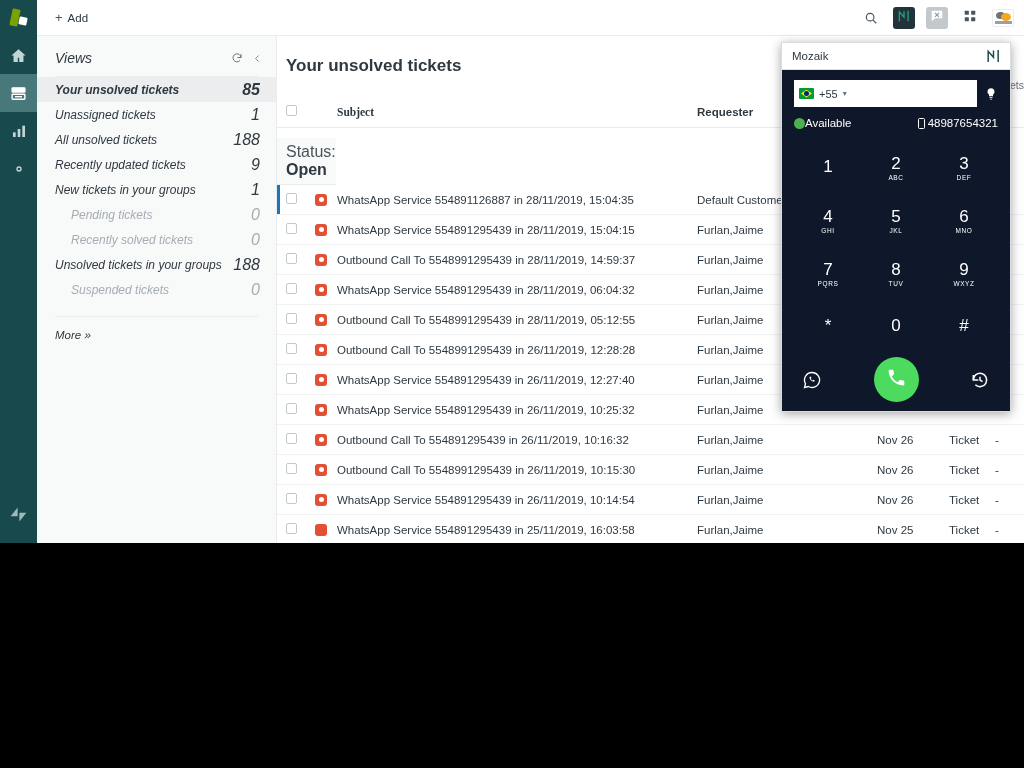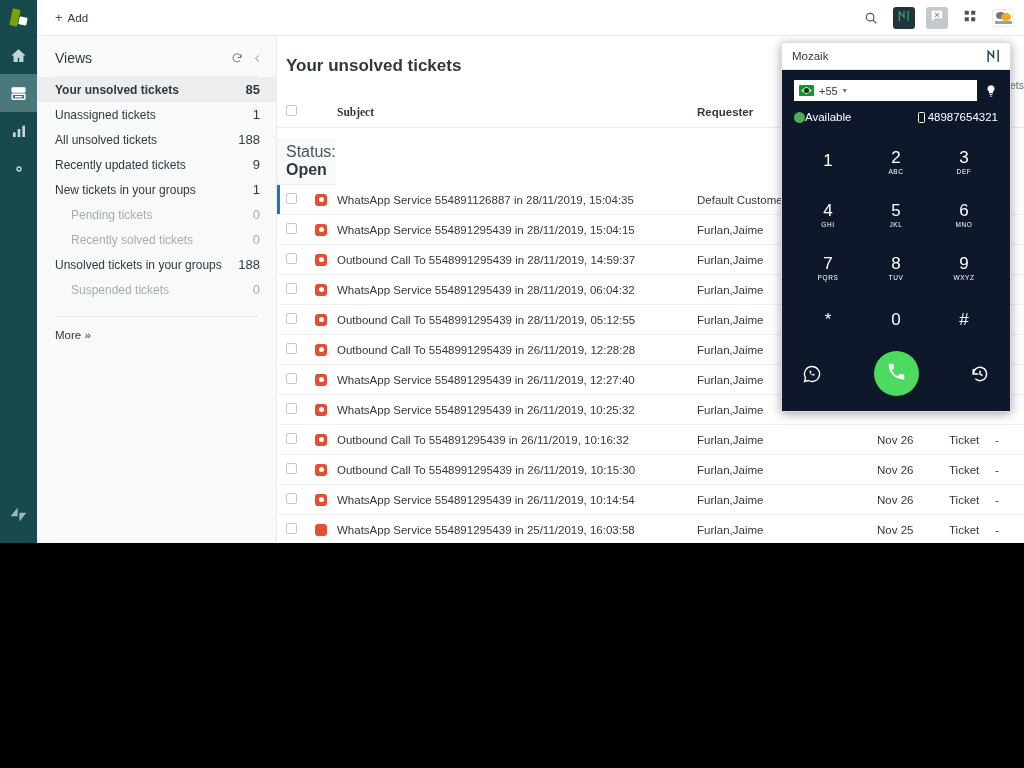--- a/index.html
+++ b/index.html
@@ -100,37 +100,38 @@
     position: absolute; left: 2px; bottom: 2px; width: 17px; height: 3px;
     background: #9aa0a6;
   }
 
   
   .views {
     position: absolute; left: 37px; top: 36px;
     width: 240px; height: 507px;
     background: #f8f9f9;
     border-right: 1px solid #e9ebed;
+    font-style: italic;
   }
   .views-head {
     display: flex; align-items: center;
     padding: 14px 14px 6px 18px;
   }
   .views-title { font-size: 14px; color: #2f3941; font-weight: 400; }
   .views-head-icons { margin-left: auto; display: flex; align-items: center; gap: 10px; }
   .vh-icon { cursor: pointer; color: #68737d; display: flex; }
   .views-rule { height: 1px; background: #e9ebed; margin: 4px 18px 0 18px; }
   .view-item {
     height: 25px; display: flex; align-items: center;
     padding: 0 16px 0 18px; font-size: 12px; color: #2f3941;
     cursor: pointer;
   }
   .view-item.selected { background: #ebedee; font-weight: bold; }
   .view-item.muted { color: #a5adb4; margin-left: 16px; }
-  .view-item .vi-count { margin-left: auto; font-size: 13px; }
+  .view-item .vi-count { margin-left: auto; font-size: 16px; }
   .view-item.muted .vi-count { color: #a5adb4; }
   .views-rule2 { height: 1px; background: #e9ebed; margin: 14px 18px 0 18px; }
   .more-link {
     padding: 12px 0 0 18px; font-size: 11.5px; color: #2f3941; cursor: pointer;
   }
 
   
   .main {
     position: absolute; left: 277px; top: 36px;
     width: 747px; height: 507px;
@@ -192,21 +193,21 @@
     height: 27px; background: #fff;
     display: flex; align-items: center;
     padding: 0 8px 0 10px;
     border-bottom: 1px solid #e1e3e5;
   }
   .dialer-title { font-size: 11.5px; color: #2f3941; }
   .dialer-logo { margin-left: auto; display: flex; }
   .dialer-body { padding: 10px 12px 0 12px; }
   .phone-row { display: flex; align-items: center; gap: 7px; }
   .phone-input {
-    flex: 1; height: 21px; background: #fff; border: none;
+    flex: 1; height: 27px; background: #fff; border: none;
     display: flex; align-items: center; padding: 0 5px; gap: 5px;
     cursor: text;
   }
   .flag {
     width: 15px; height: 11px; background: #009b3a;
     position: relative; border-radius: 1px; overflow: hidden;
     flex: none;
   }
   .flag .rhomb {
     position: absolute; left: 2px; top: 1.5px;

